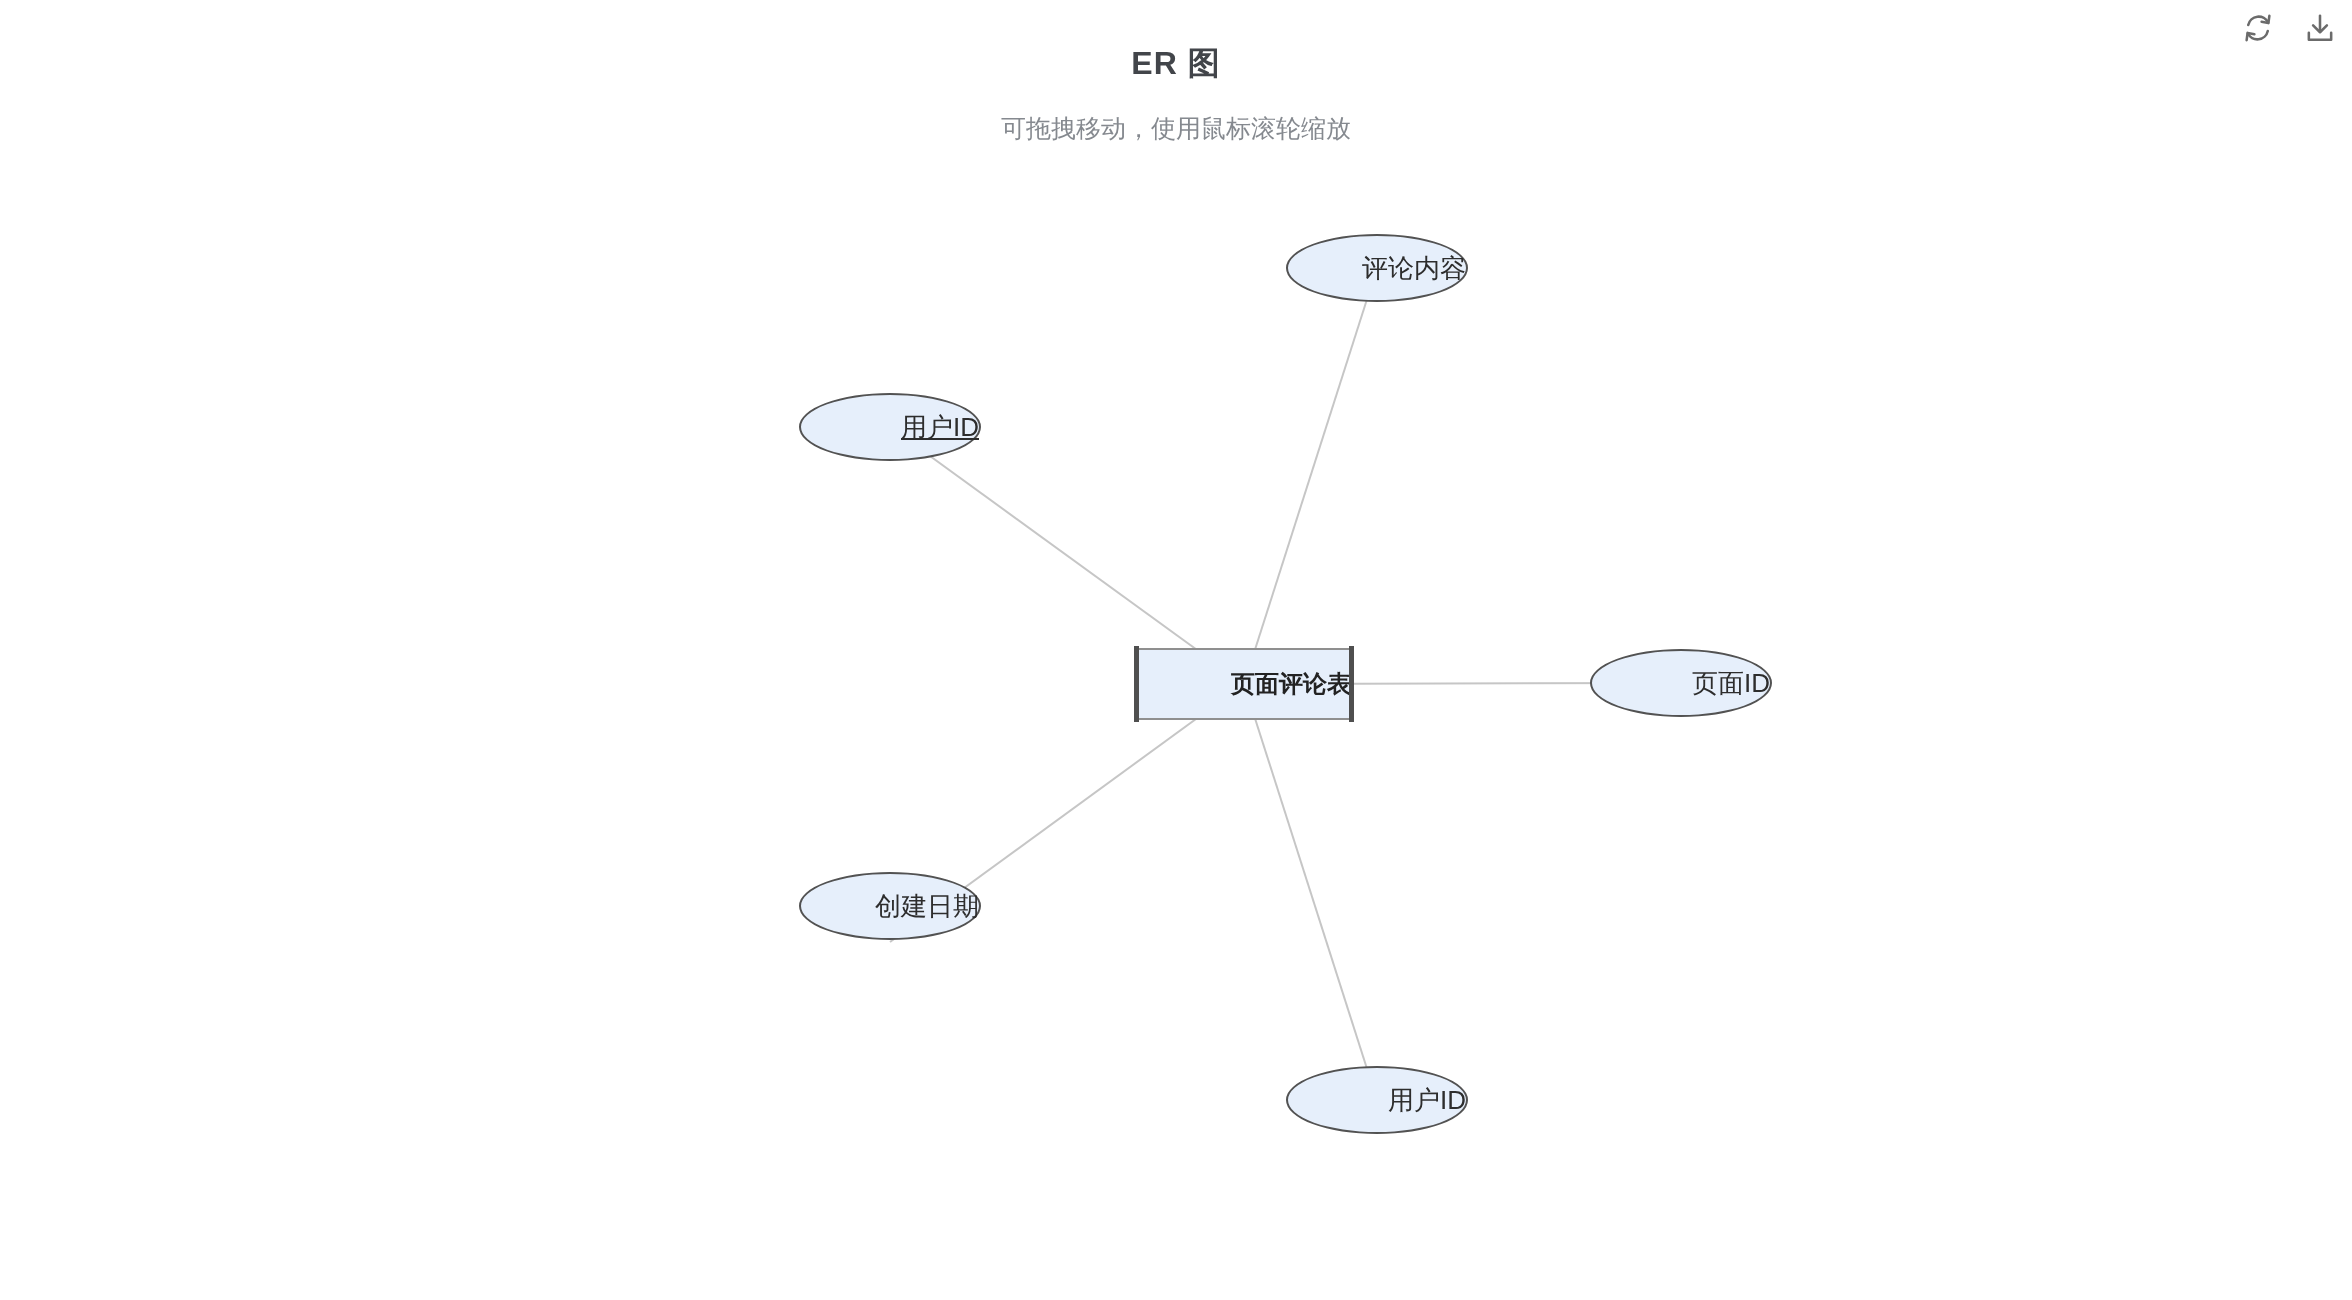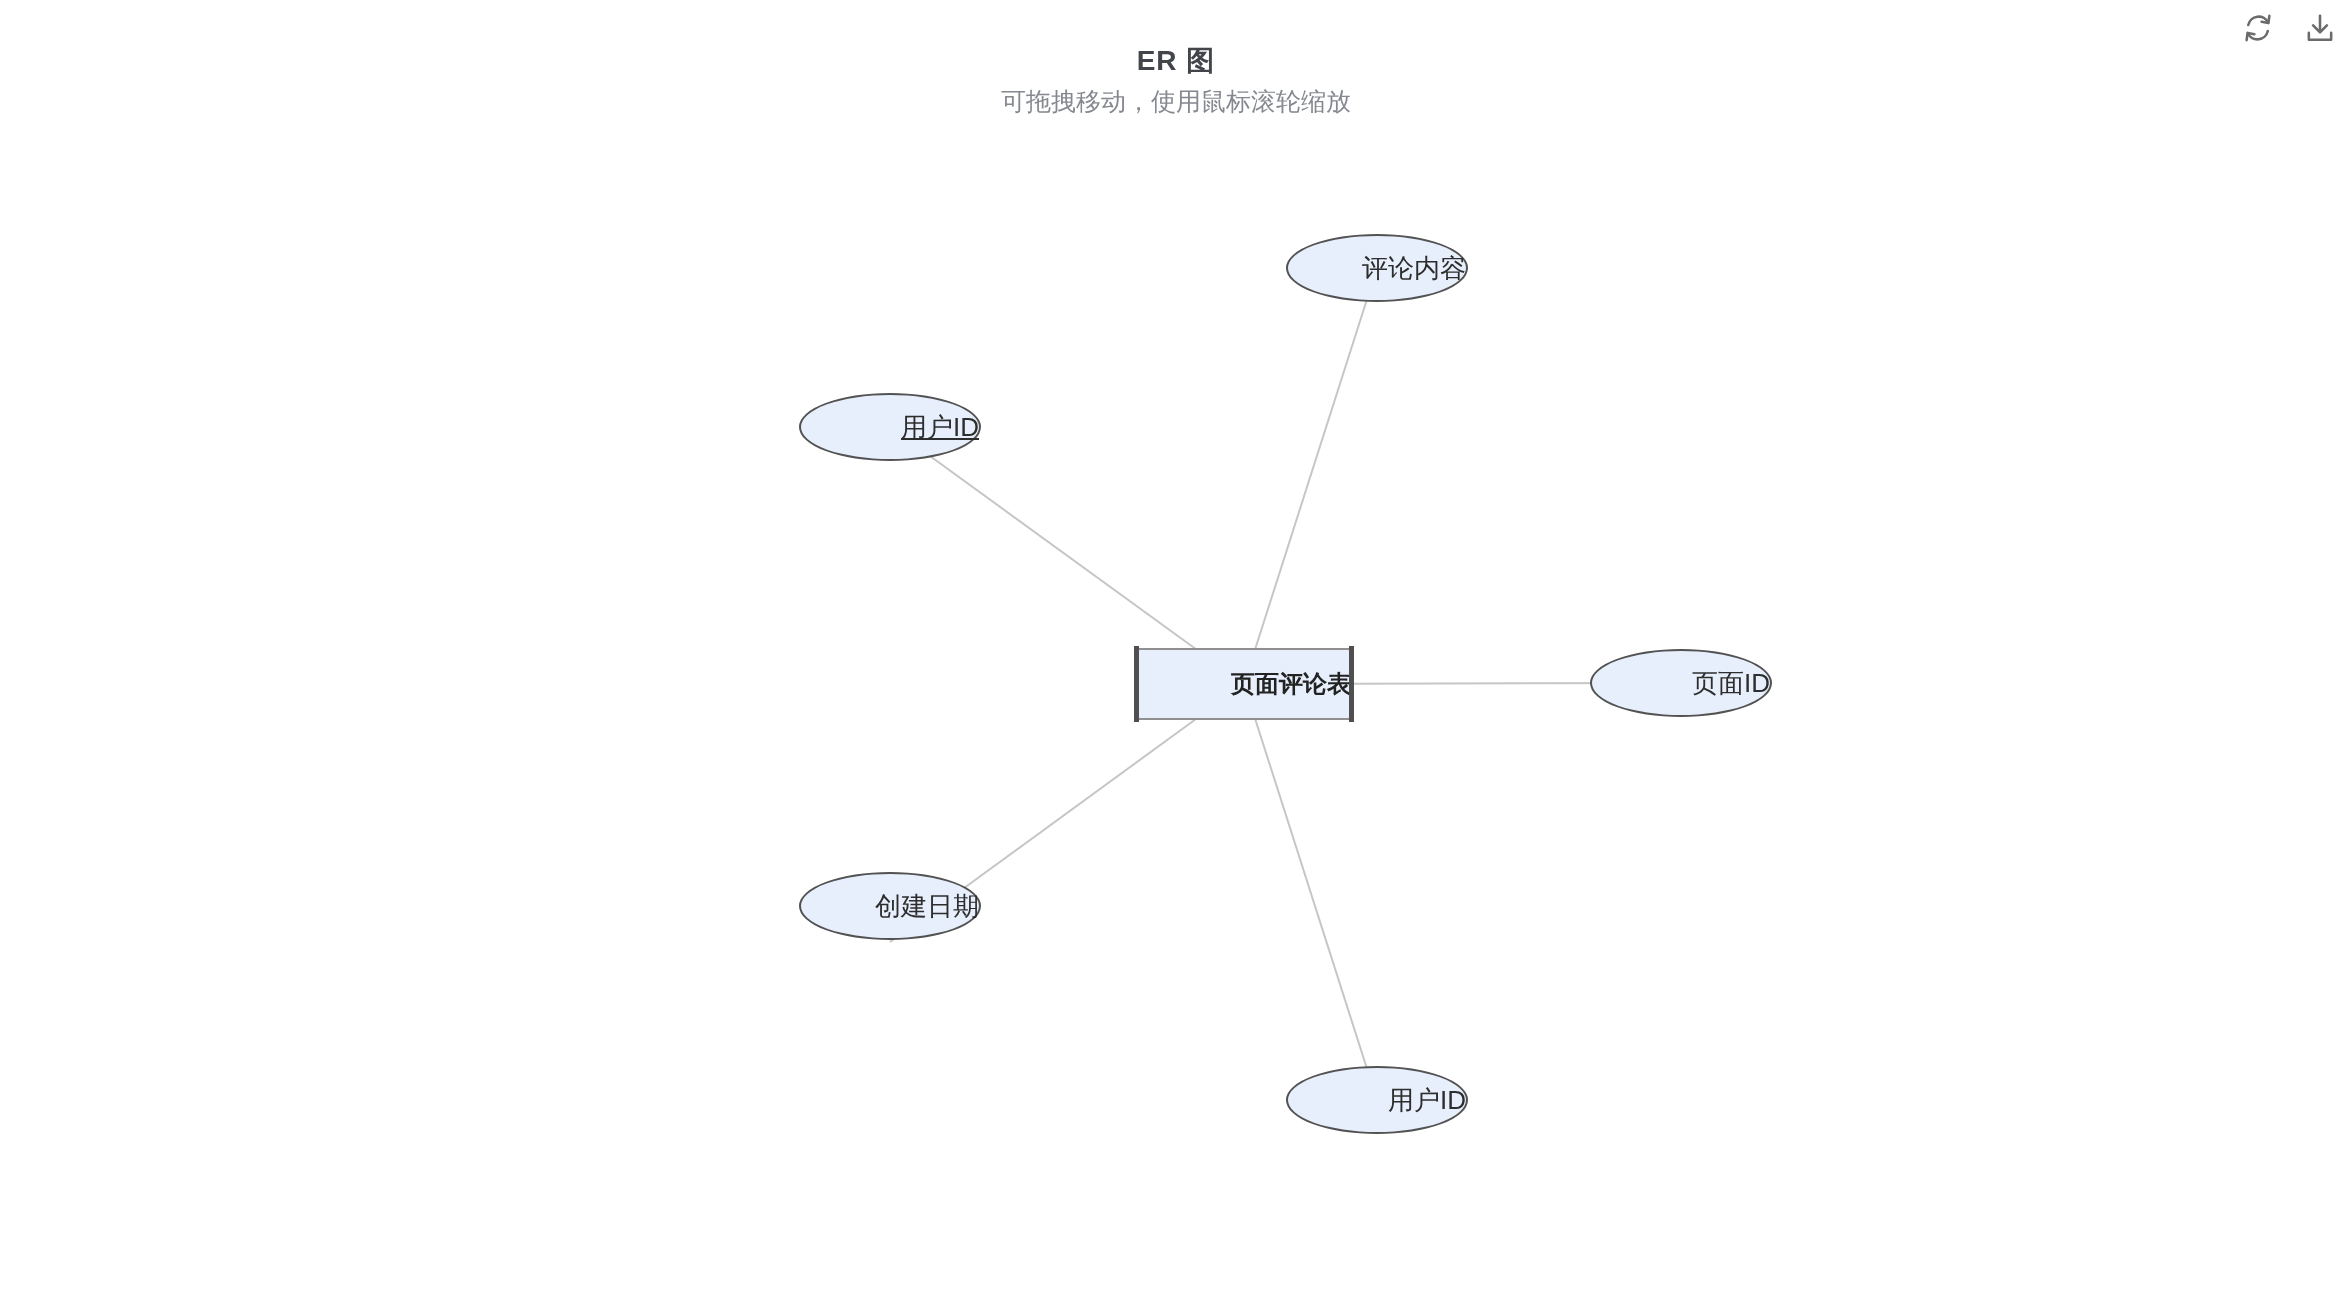--- a/index.html
+++ b/index.html
@@ -19,27 +19,27 @@
   
   .header {
     position: absolute;
     top: 0; left: 0; right: 0;
     text-align: center;
     z-index: 3;
     pointer-events: none;
   }
   .title {
     margin: 42px 0 0 0;
-    font-size: 28px;
+    font-size: 32px;
     font-weight: 700;
     color: #42454a;
     letter-spacing: 1px;
   }
   .subtitle {
-    margin: 5px 0 0 0;
+    margin: 26px 0 0 0;
     font-size: 25px;
     font-weight: 400;
     color: #85898f;
   }
 
   
   .toolbar {
     position: absolute;
     top: 8px;
     right: 12px;

